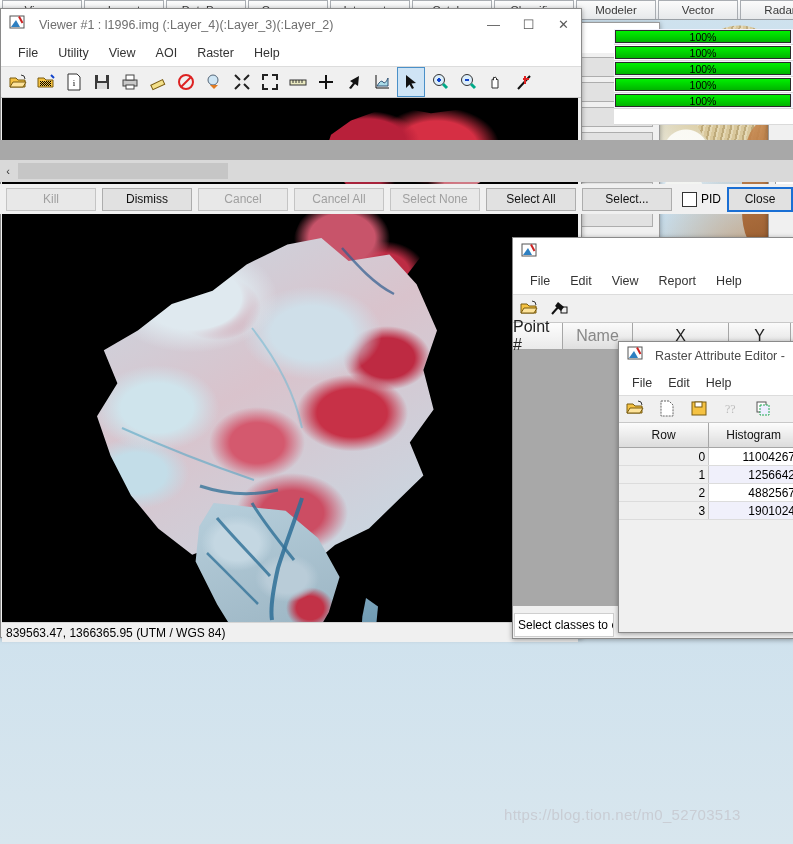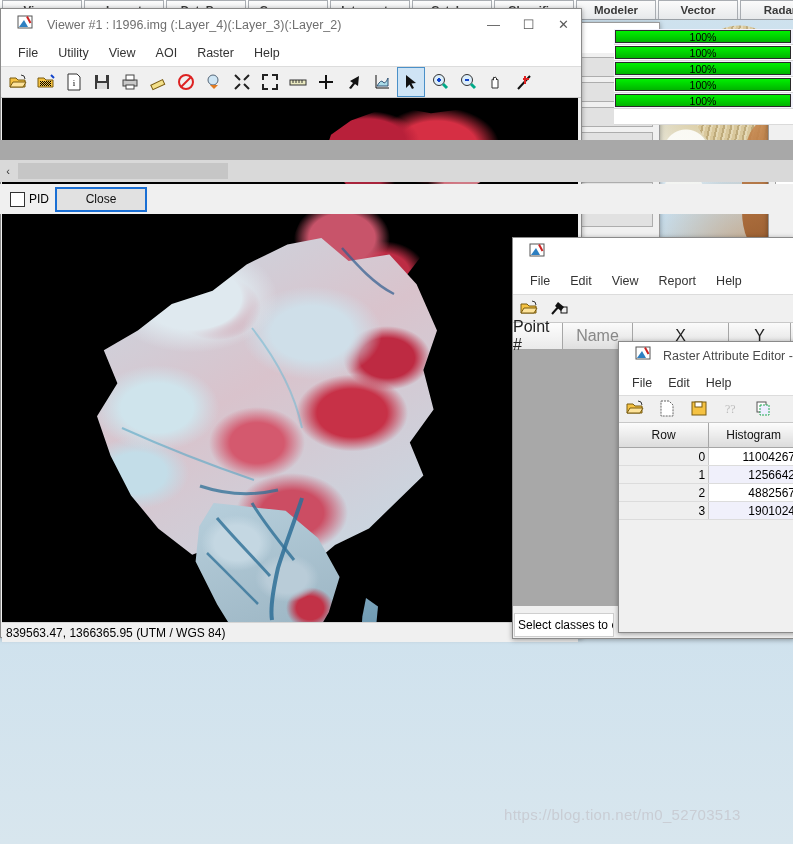--- a/index.html
+++ b/index.html
@@ -49,30 +49,30 @@
     position:absolute;left:0;top:0;width:793px;height:20px;
     background:linear-gradient(180deg,#fdfdfd,#eef0f2 60%,#e2e5e8);
     border-bottom:1px solid #9aa0a6;
     display:flex;align-items:flex-end;gap:2px;padding:0 2px;box-sizing:border-box;
     overflow:hidden;
   }
   #main-bar .mb{
     height:18px;min-width:62px;padding:0 8px;
     background:linear-gradient(180deg,#fbfbfb,#e7e9eb);
     border:1px solid #a9adb2;border-bottom:none;
-    font-size:11.5px;font-weight:bold;color:#3a3a3a;
+    font-size:11.5px;font-weight:normal;color:#3a3a3a;
     display:flex;align-items:center;justify-content:center;
     white-space:nowrap;overflow:hidden;
   }
 
   
   .win{position:absolute;background:#f0f0f0;box-shadow:0 1px 5px rgba(0,0,0,.35);}
   .titlebar{
     height:30px;background:#ffffff;display:flex;align-items:center;
-    padding-left:16px;box-sizing:border-box;
+    padding-left:8px;box-sizing:border-box;
   }
   .titlebar .tt{font-size:12.5px;color:#6f6f6f;margin-left:8px;white-space:nowrap;overflow:hidden;}
   .wincontrols{margin-left:auto;display:flex;height:30px;}
   .wincontrols div{width:35px;height:30px;display:flex;align-items:center;justify-content:center;color:#5a5a5a;font-size:13px;}
   .menubar{height:26px;background:#fff;display:flex;align-items:center;padding-left:8px;box-sizing:border-box;gap:2px;}
   .menubar span{padding:3px 9px;font-size:12.5px;color:#333;white-space:nowrap;}
   .toolbar{background:#f0f0f0;border-top:1px solid #dcdcdc;border-bottom:1px solid #c8c8c8;
            display:flex;align-items:center;box-sizing:border-box;}
 
   
@@ -668,20 +668,29 @@
         <div class="col-state"></div>
         <div class="col-prog"></div>
       </div>
     </div>
   <div id="gapfill"></div>
   <div id="session-hscroll">
     <div class="arrow">‹</div>
     <div class="track"></div>
   </div>
   <div id="btnbar">
+    <div id="session-buttons" style="display:flex;gap:6px;">
+        <div class="dbtn disabled">Kill</div>
+        <div class="dbtn">Dismiss</div>
+        <div class="dbtn disabled">Cancel</div>
+        <div class="dbtn disabled">Cancel All</div>
+        <div class="dbtn disabled">Select None</div>
+        <div class="dbtn">Select All</div>
+        <div class="dbtn">Select...</div>
+      </div>
     <div class="pidwrap">
       <span class="cbox"></span>
       <span>PID</span>
     </div>
     <div class="dbtn default" style="">Close</div>
   </div>
 </div>
 
 <div id="watermark">https://blog.tion.net/m0_52703513</div>
 

